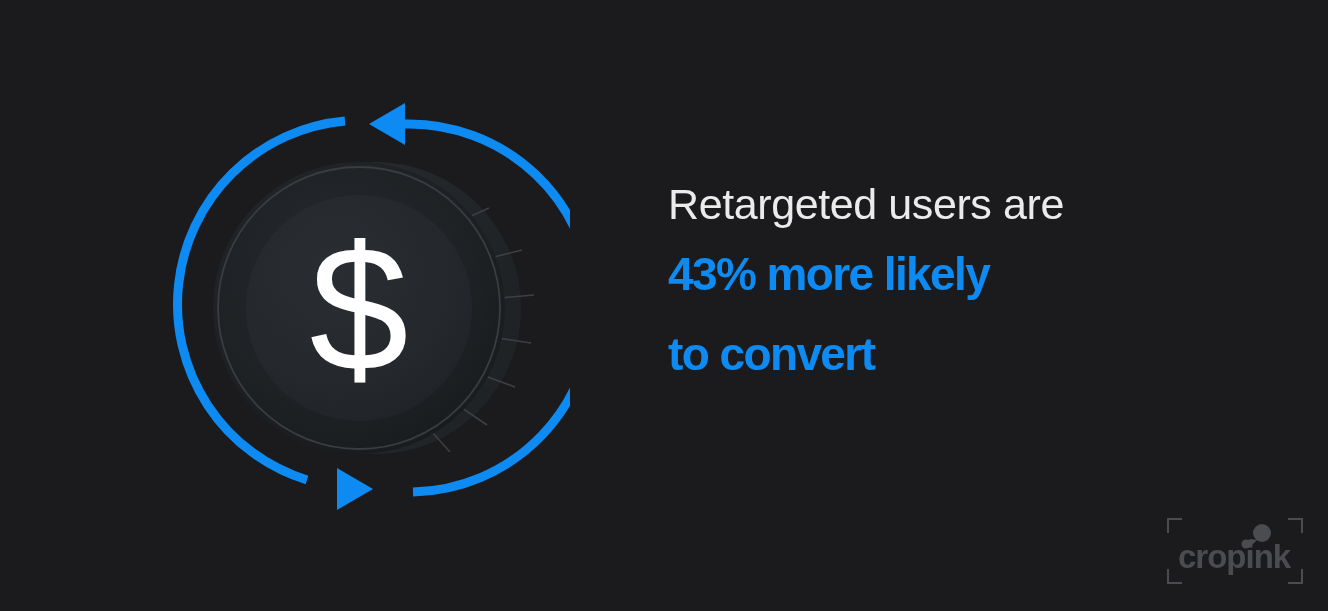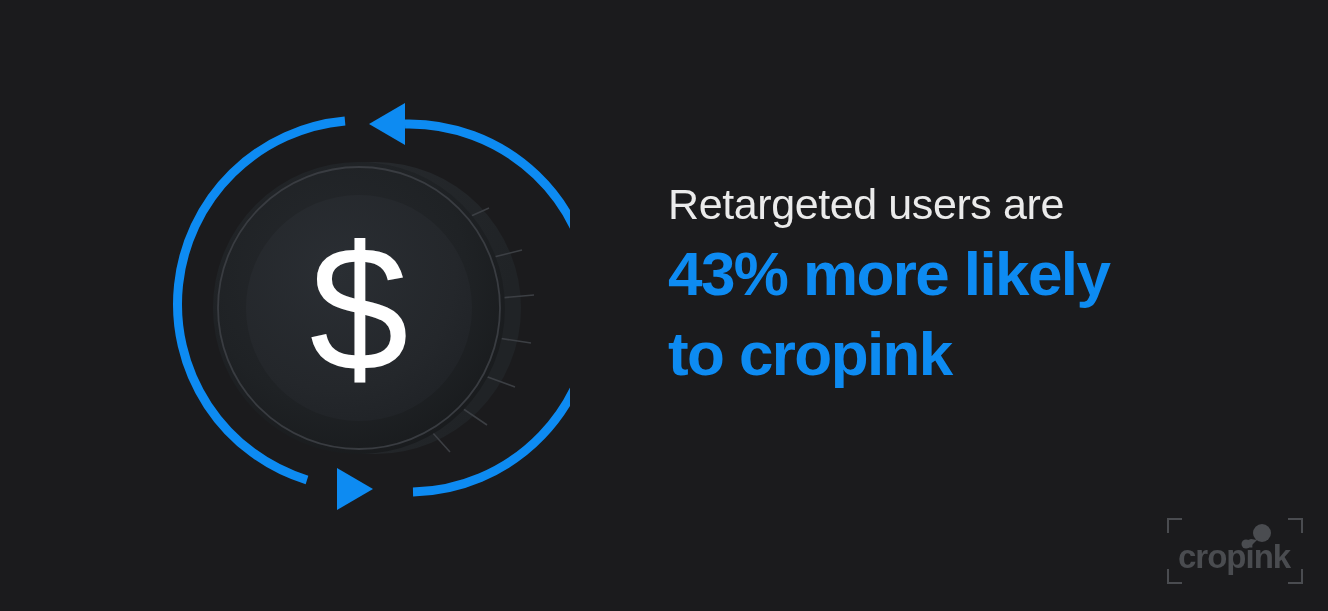--- a/index.html
+++ b/index.html
@@ -41,21 +41,21 @@
   .line-lead {
     color: #ebebeb;
     font-size: 43px;
     font-weight: 400;
     letter-spacing: -0.4px;
     line-height: 60px;
     white-space: nowrap;
   }
   .line-accent {
     color: #0d8bf2;
-    font-size: 62px;
+    font-size: 46px;
     font-weight: 700;
     letter-spacing: -1.6px;
     line-height: 80px;
     white-space: nowrap;
   }
 
   
   #logo {
     position: absolute;
     left: 1165px;
@@ -123,21 +123,21 @@
         <path d="M253 412 A184 184 0 0 0 245 44" fill="none" stroke="#0d8bf2" stroke-width="9" stroke-linecap="butt"></path>
       </g>
 
       <polygon points="245,23 209,44 245,65" fill="#0d8bf2"></polygon>
     </svg>
   </div>
 
   <div id="headline">
     <div class="line-lead">Retargeted users are</div>
     <div class="line-accent">43% more likely</div>
-    <div class="line-accent">to cropink</div>
+    <div class="line-accent">to convert</div>
   </div>
 
   <div id="logo">
     <svg viewBox="0 0 140 70" xmlns="http://www.w3.org/2000/svg">
 
       <g stroke="#4a4c50" stroke-width="2" fill="none">
         <path d="M3 17 L3 3 L17 3"></path>
         <path d="M123 3 L137 3 L137 17"></path>
         <path d="M3 53 L3 67 L17 67"></path>
         <path d="M123 67 L137 67 L137 53"></path>

